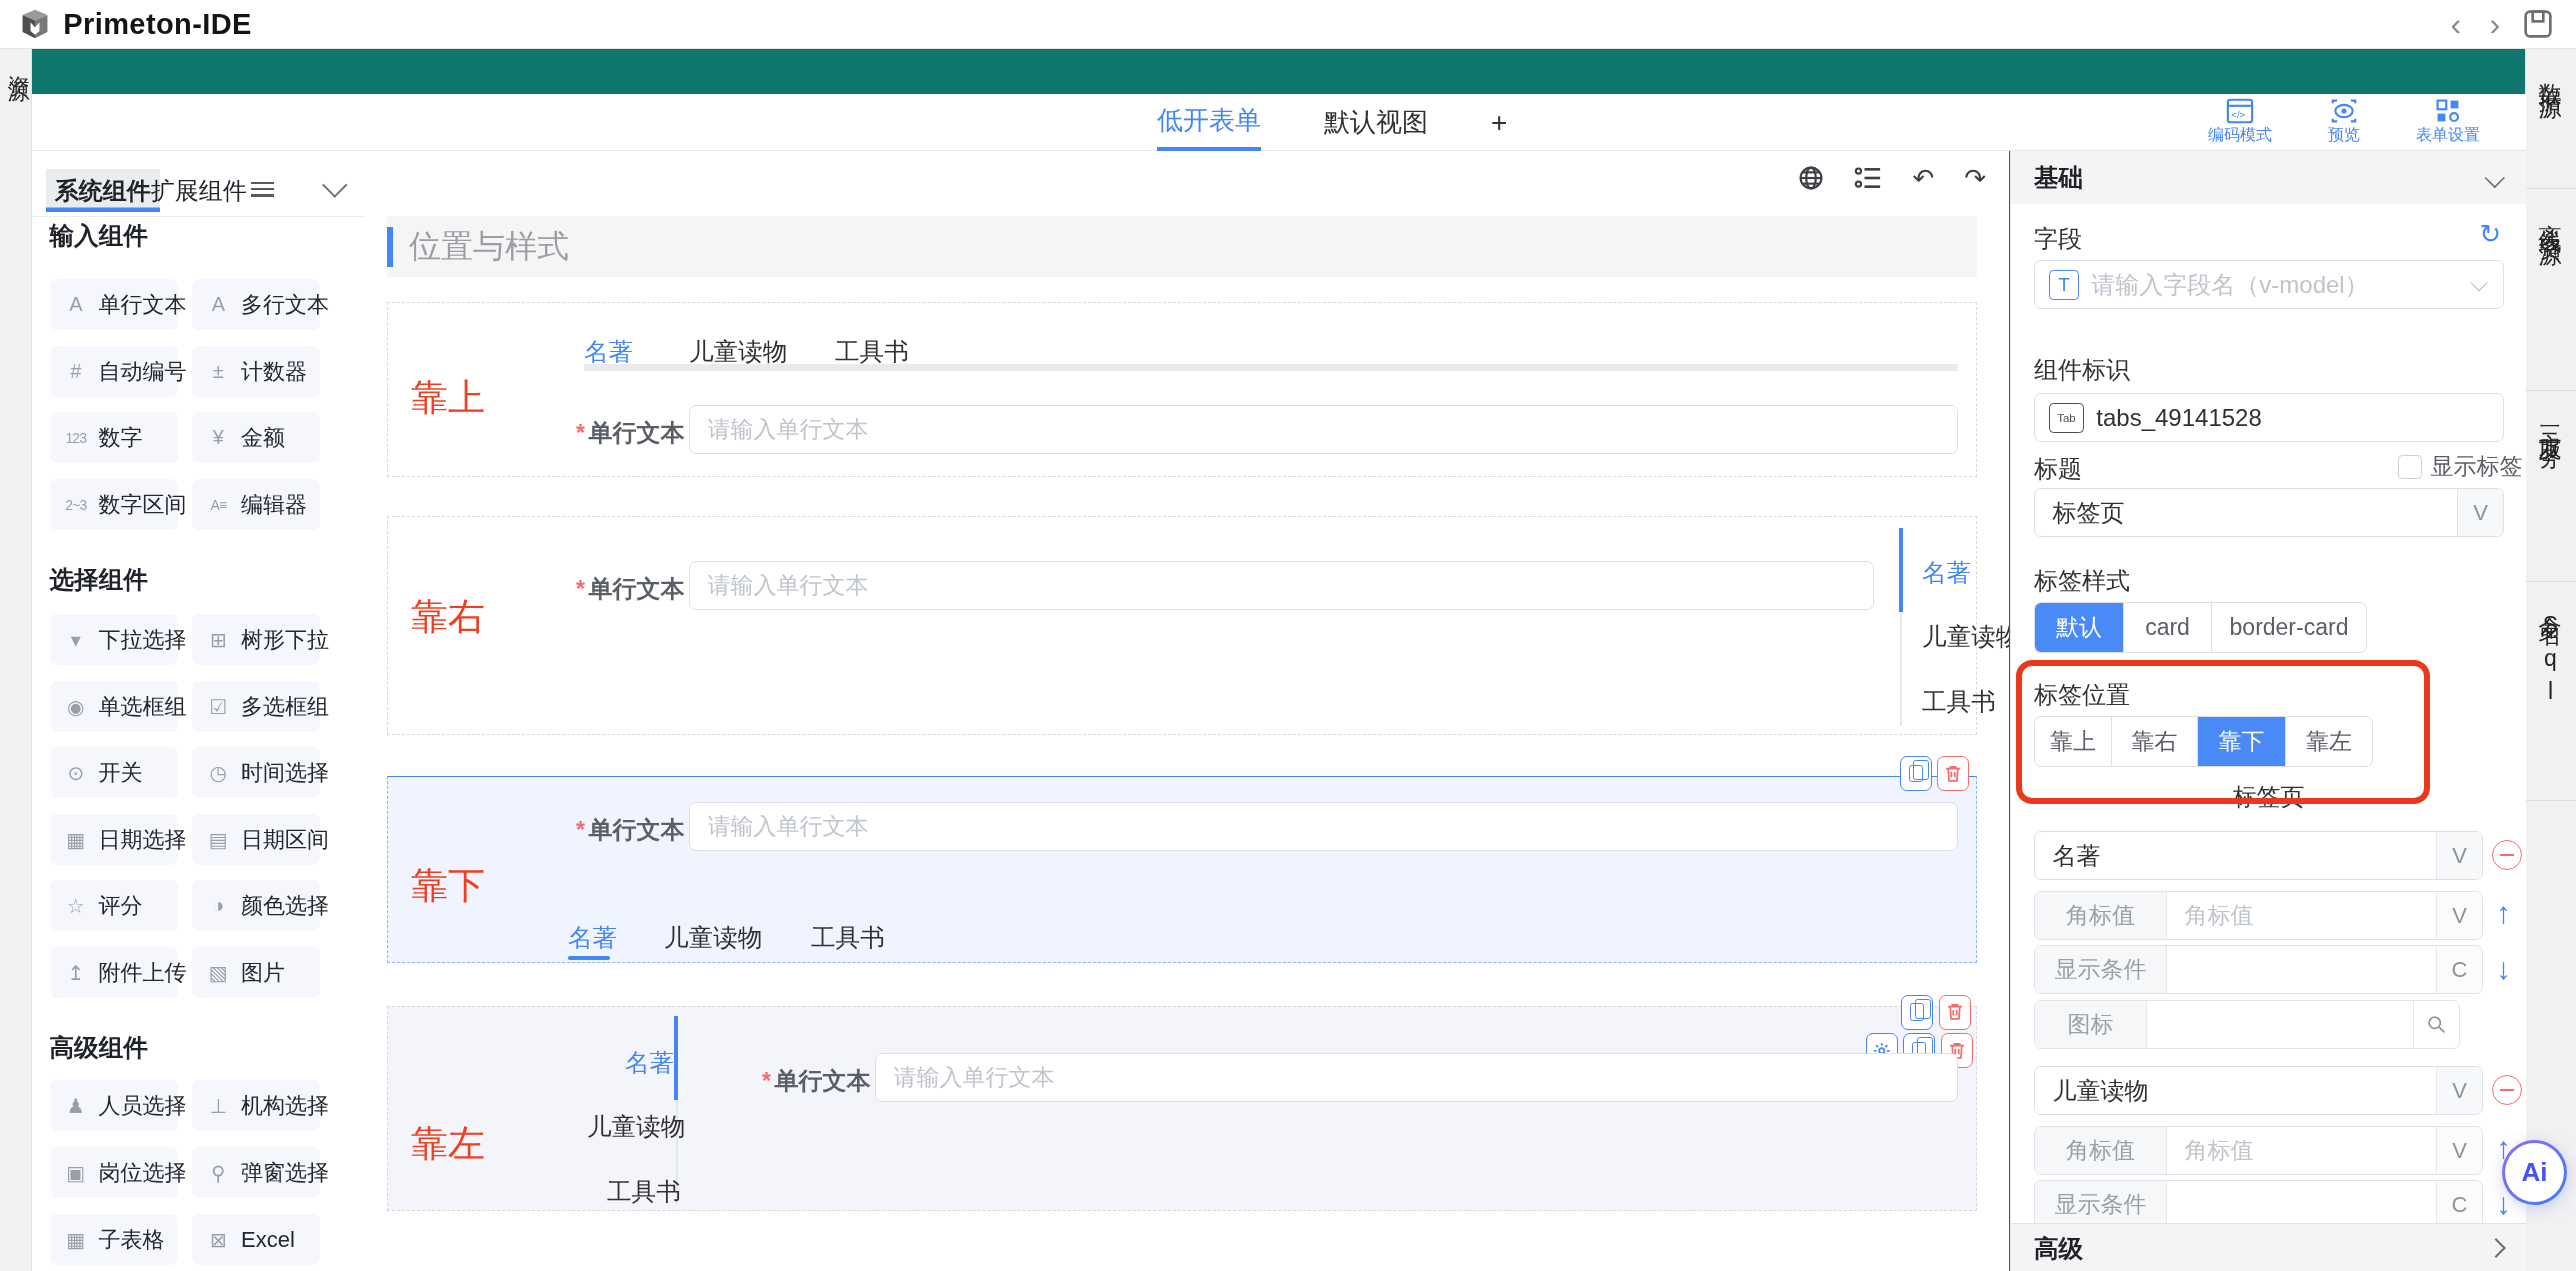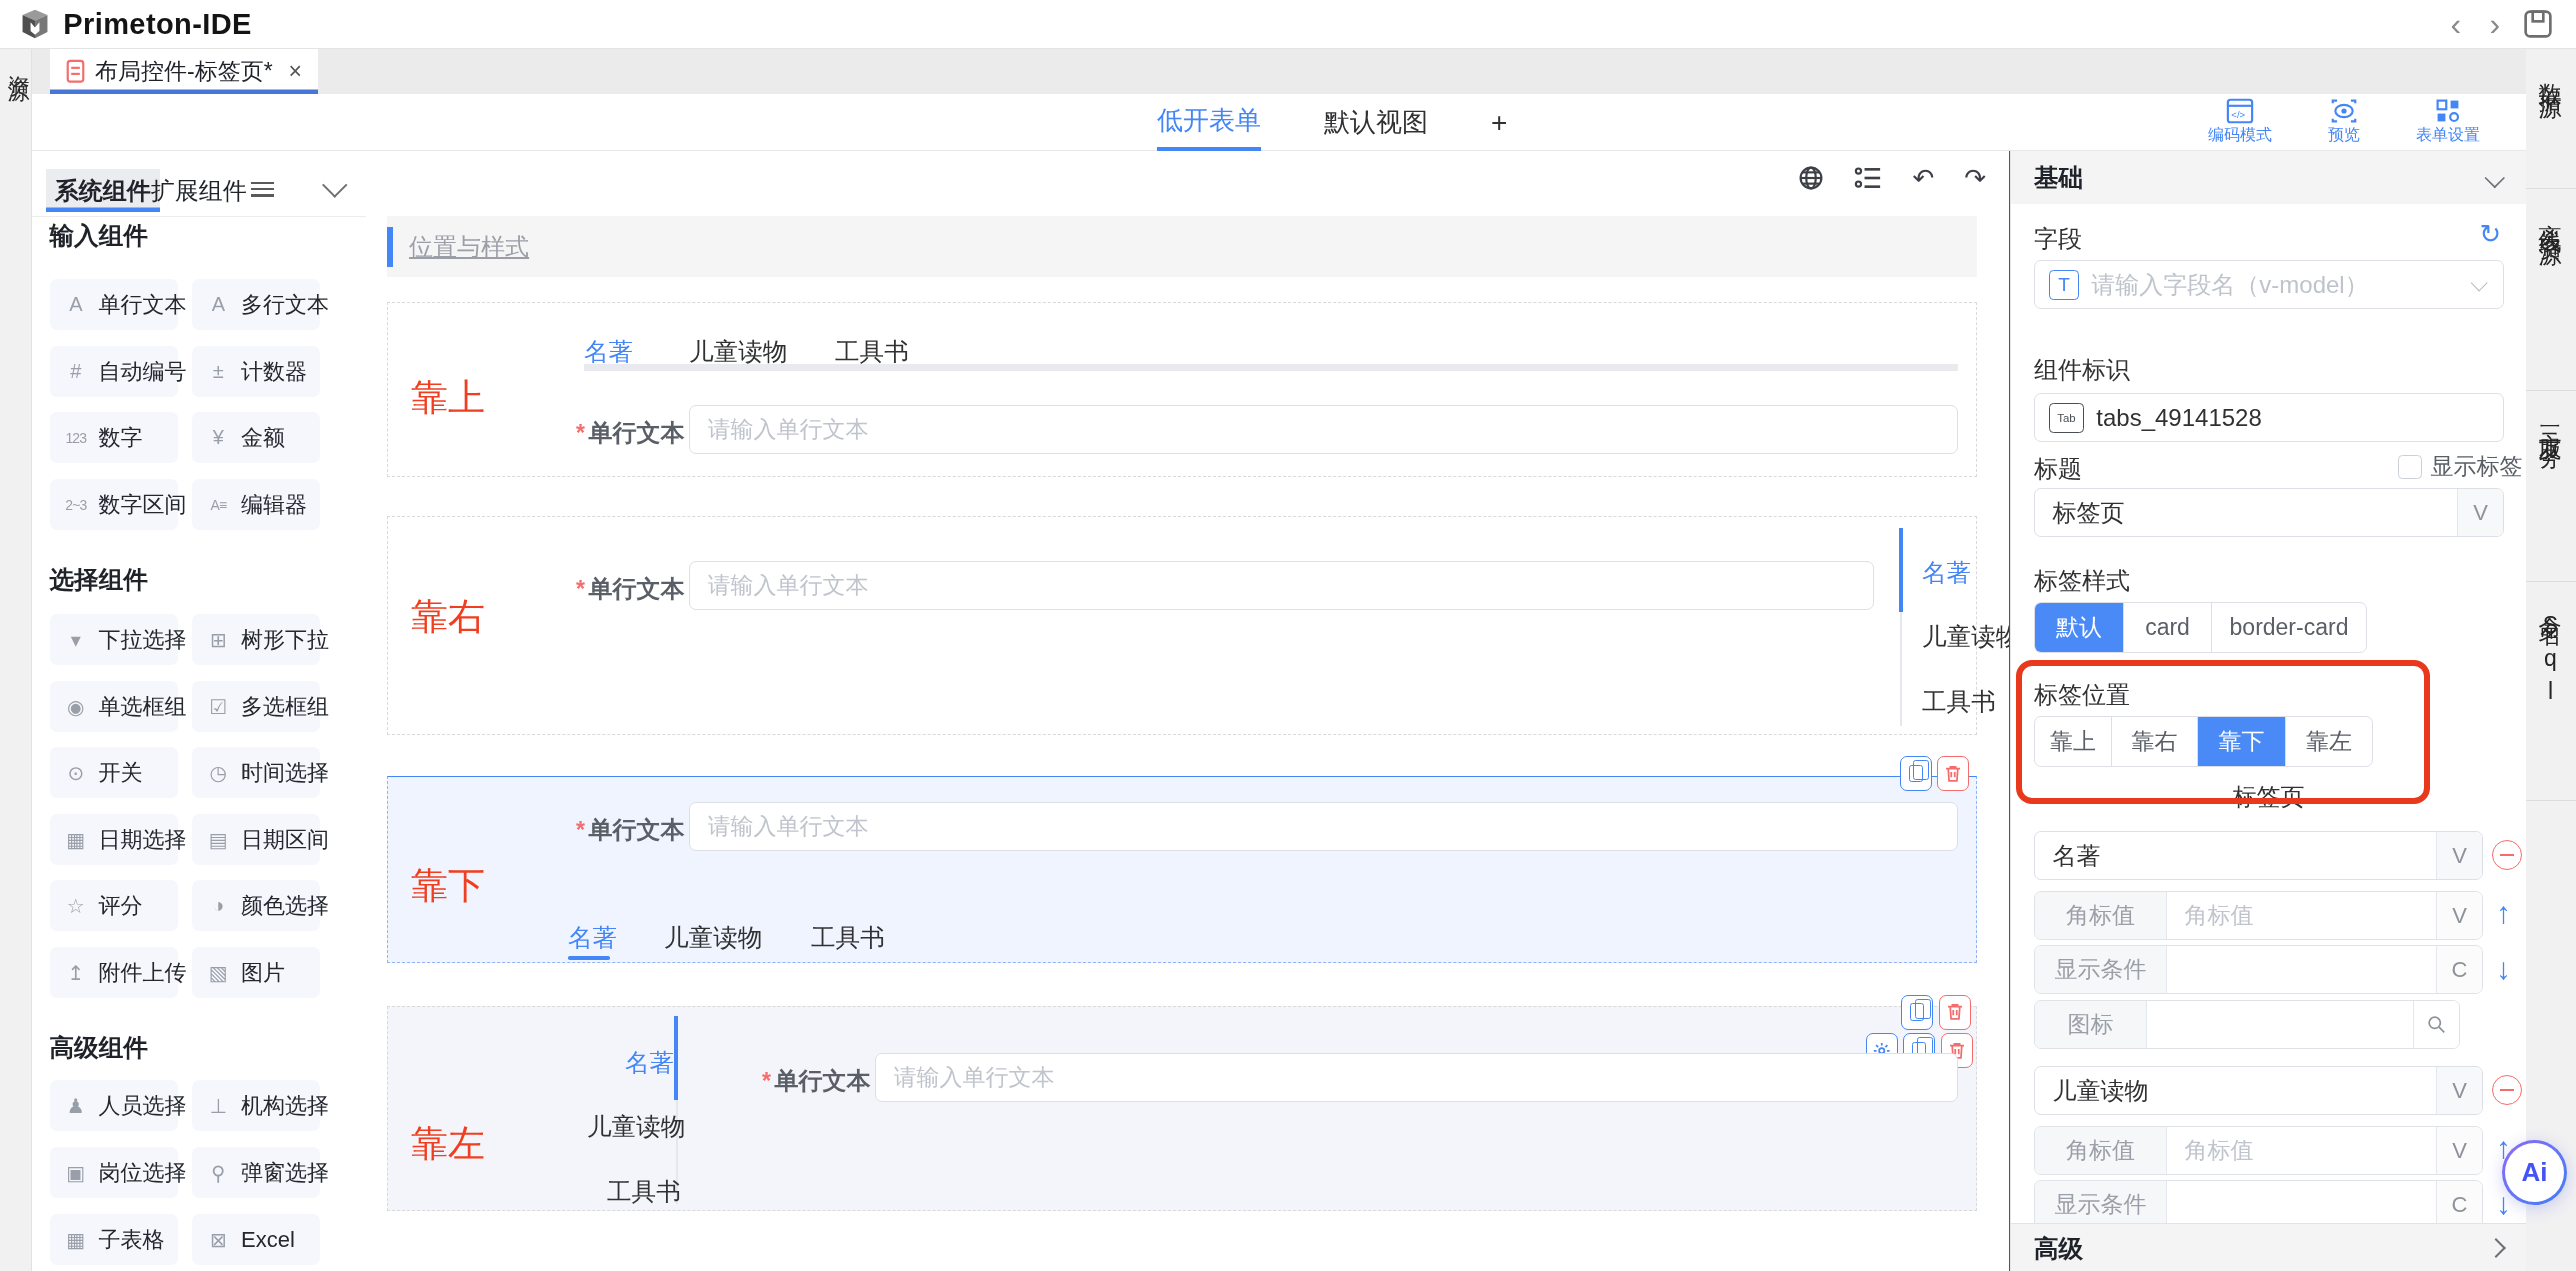--- a/index.html
+++ b/index.html
@@ -62,21 +62,21 @@
   .pic.small { font-size:14px; letter-spacing:-0.9px; }
   .pill .plabel { font-size:22px; color:#23272e; white-space:nowrap; }
   .c1 { left:17.5px; } .c2 { left:160px; }
 
   
   #canvas { left:366px; top:151px; width:1643px; height:1121px; background:#fff; overflow:hidden; }
   #canvas-toolbar { position:absolute; right:23px; top:14px; display:flex; gap:30px; align-items:center; color:#3c3f45; }
   .cticon { font-size:26px; color:#3c3f45; cursor:pointer; line-height:1; }
   #group-header { position:absolute; left:21px; top:65px; width:1590px; height:61px; background:#f5f5f6; display:flex; align-items:center; }
   #group-bar { width:6.1px; height:40px; background:#4486f6; margin-left:0; }
-  #group-title { font-size:24px; color:#9b9ea6; margin-left:16px;text-decoration:underline; }
+  #group-title { font-size:32px; color:#9b9ea6; margin-left:16px; }
 
   .fsection { position:absolute; left:21px; width:1590px; border:1.8px dashed #d9d9d9; background:#fff; }
   .red-label { position:absolute; font-size:37px; color:#f03e20; white-space:nowrap; }
   .ctab { position:absolute; font-size:24.6px; color:#303133; white-space:nowrap; cursor:pointer; }
   .ctab.active { color:#4486f6; }
   .fld-label { position:absolute; font-size:24px; color:#5a5e66; white-space:nowrap;font-weight:bold; }
   .fld-label .req { color:#f56c6c; margin-right:3.5px; font-size:23px; }
   .tinput { position:absolute; height:49px; border:1.8px solid #dcdfe6; border-radius:7px; background:#fff; display:flex; align-items:center; }
   .tinput input { border:none; outline:none; background:transparent; width:100%; font-size:23px; color:#303133; padding:0 17.5px; font-family:Liberation Sans, sans-serif; }
   .tinput input::placeholder { color:#c0c4cc; }
@@ -173,31 +173,20 @@
         <span>离线资源</span>
       </div>
     <div class="rail-item" id="rail-3">
         <span>三方服务</span>
       </div>
     <div class="rail-item" id="rail-4">
         <span>命名Sql</span>
       </div>
   </div>
 
-  <div id="tabstrip" class="abs">
-    <div id="doc-tab">
-      <svg width="19" height="24.6" viewBox="0 0 22 28">
-        <rect x="2" y="2" width="18" height="24" rx="3" fill="none" stroke="#f56c6c" stroke-width="2.5"></rect>
-        <line x1="6" y1="10" x2="16" y2="10" stroke="#f56c6c" stroke-width="2.5"></line>
-        <line x1="6" y1="17" x2="16" y2="17" stroke="#f56c6c" stroke-width="2.5"></line>
-      </svg>
-      <span class="lbl">布局控件-标签页*</span>
-      <span class="close">×</span>
-    </div>
-  </div>
 
   <div id="viewbar" class="abs">
     <div id="view-tabs">
       <div class="vtab active">低开表单</div>
       <div class="vtab">默认视图</div>
       <div class="vtab plus">+</div>
     </div>
     <div id="actions">
       <div class="action">
         <svg width="28" height="26" viewBox="0 0 32 30">

